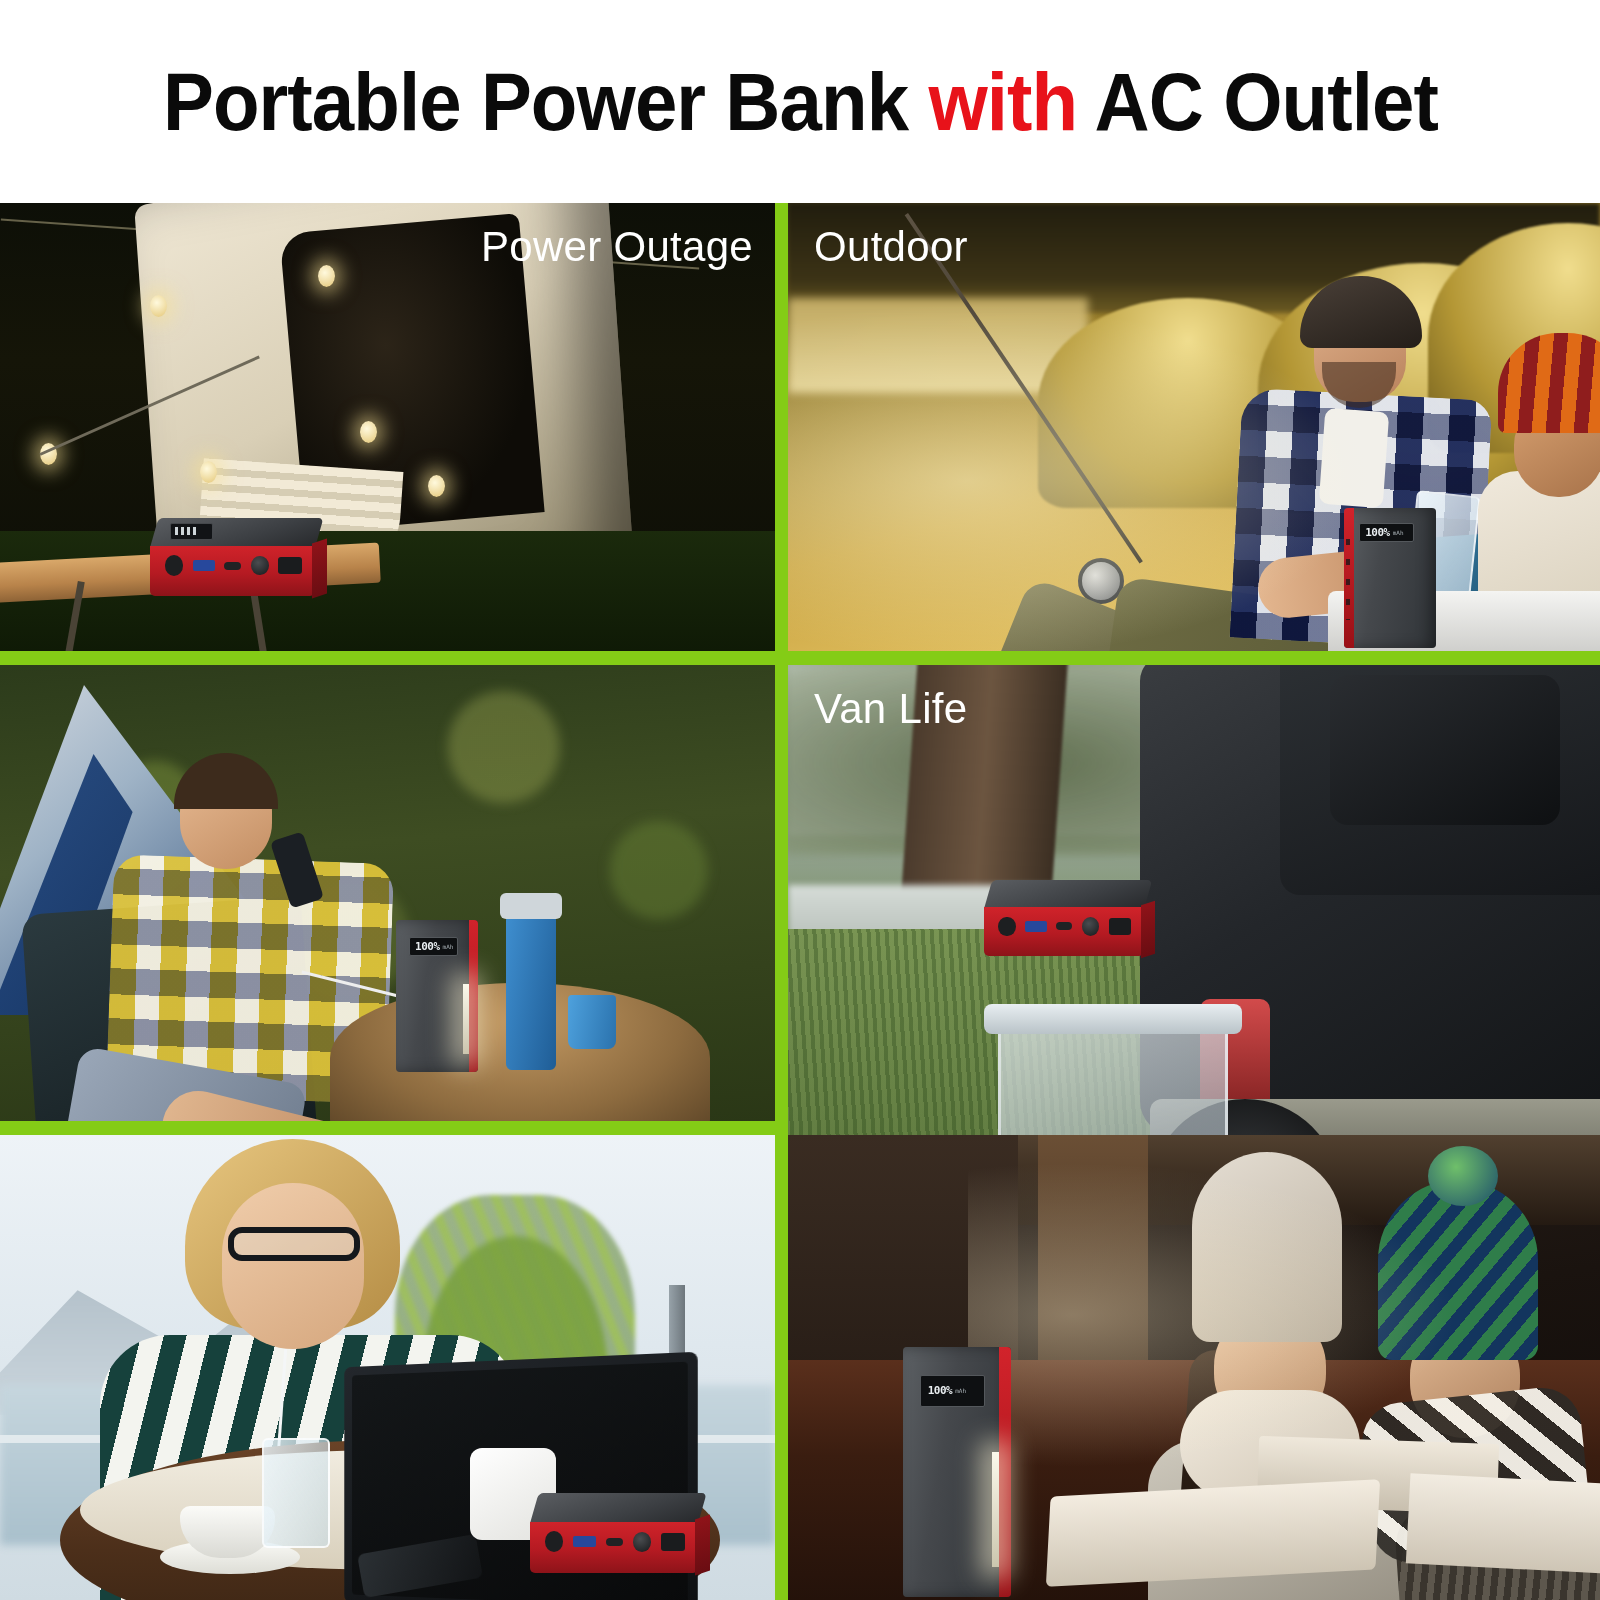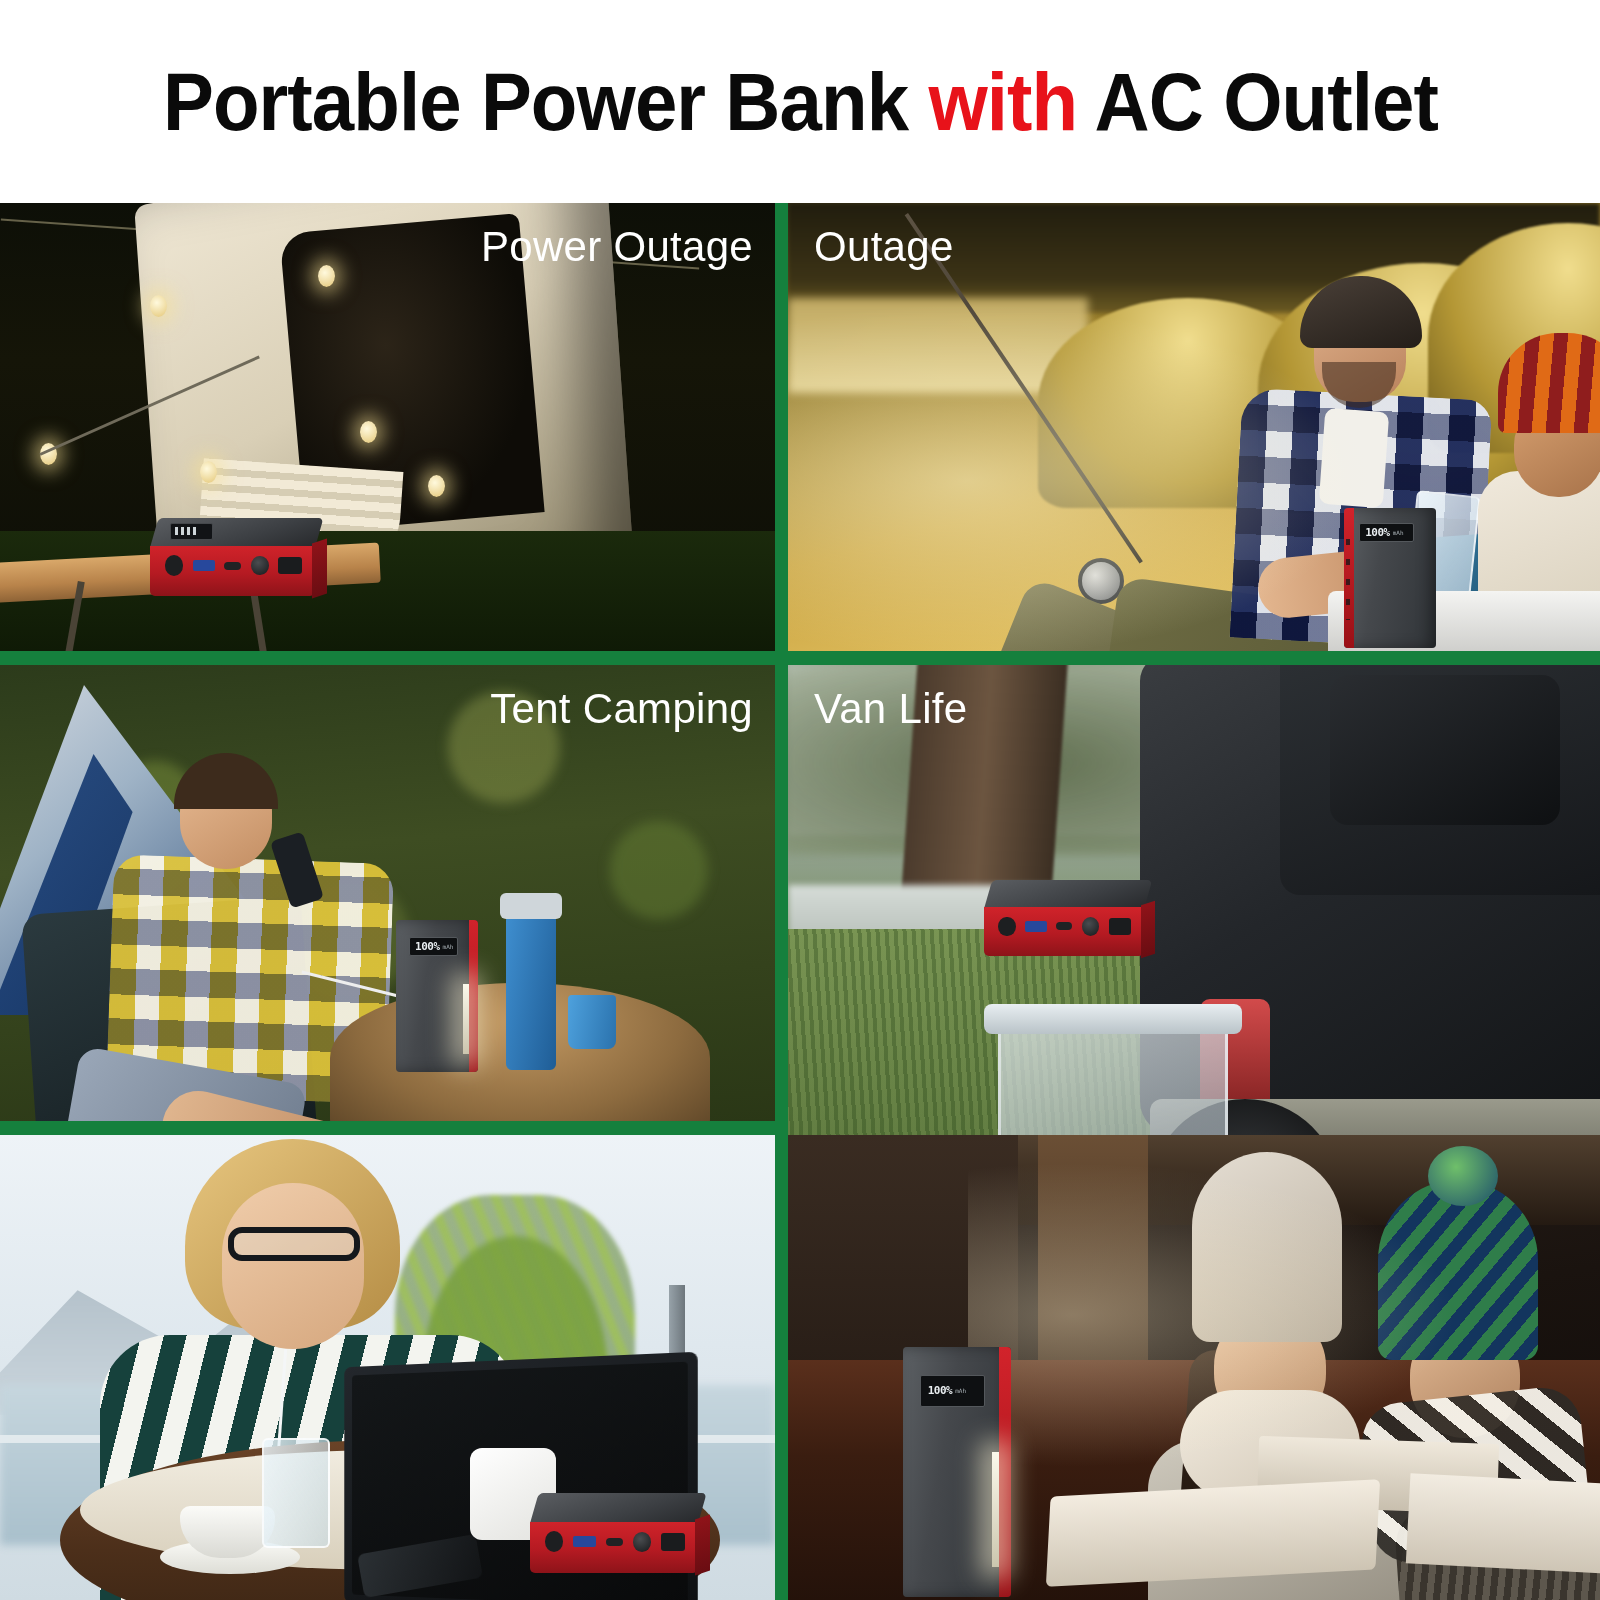--- a/index.html
+++ b/index.html
@@ -1,20 +1,20 @@
 <!DOCTYPE html>
 <html><head>
 <meta charset="utf-8">
 <title>Portable Power Bank with AC Outlet</title>
 <style>
   * { margin:0; padding:0; box-sizing:border-box; }
   html,body { width:1600px; height:1600px; overflow:hidden; background:#ffffff; }
   body { font-family:"Liberation Sans", sans-serif; }
 
-  .page { position:relative; width:1600px; height:1600px; background:#15803d; }
+  .page { position:relative; width:1600px; height:1600px; background:#84cc16; }
 
   
   .title-bar{
     position:absolute; left:0; top:0; width:1600px; height:203px;
     background:#ffffff; display:flex; align-items:center; justify-content:center;
   }
   .title{
     font-family:"Liberation Sans", sans-serif;
     font-weight:700; font-size:82px; letter-spacing:-1px;
     color:#0a0a0a; white-space:nowrap; line-height:1;
@@ -647,21 +647,21 @@
         <div class="dev-v" style="left:556px; top:305px; width:92px; height:140px;">
           <div class="body"></div>
           <div class="stripe left"></div>
           <div class="vents"></div>
           <div class="screen">
             <b>100%</b>
             <s>mAh</s>
           </div>
         </div>
       </div>
-      <div class="lbl left">Outage</div>
+      <div class="lbl left">Outdoor</div>
     </div>
 
     <div class="cell c-r2l">
       <div class="scene s3">
         <div class="bokeh"></div>
         <div class="tent"></div>
         <div class="tentstripe"></div>
         <div class="chair"></div>
         <div class="man">
           <div class="shirt"></div>
@@ -681,21 +681,20 @@
         <div class="dev-v" style="left:396px; top:255px; width:82px; height:152px;">
           <div class="body"></div>
           <div class="stripe right"></div>
           <div class="led right"></div>
           <div class="screen">
             <b>100%</b>
             <s>mAh</s>
           </div>
         </div>
       </div>
-      <div class="lbl right">Tent Camping</div>
     </div>
 
     <div class="cell c-r2r">
       <div class="scene s4">
         <div class="sky"></div>
         <div class="canopy"></div>
         <div class="tree"></div>
         <div class="lake"></div>
         <div class="grass"></div>
         <div class="car"></div>

